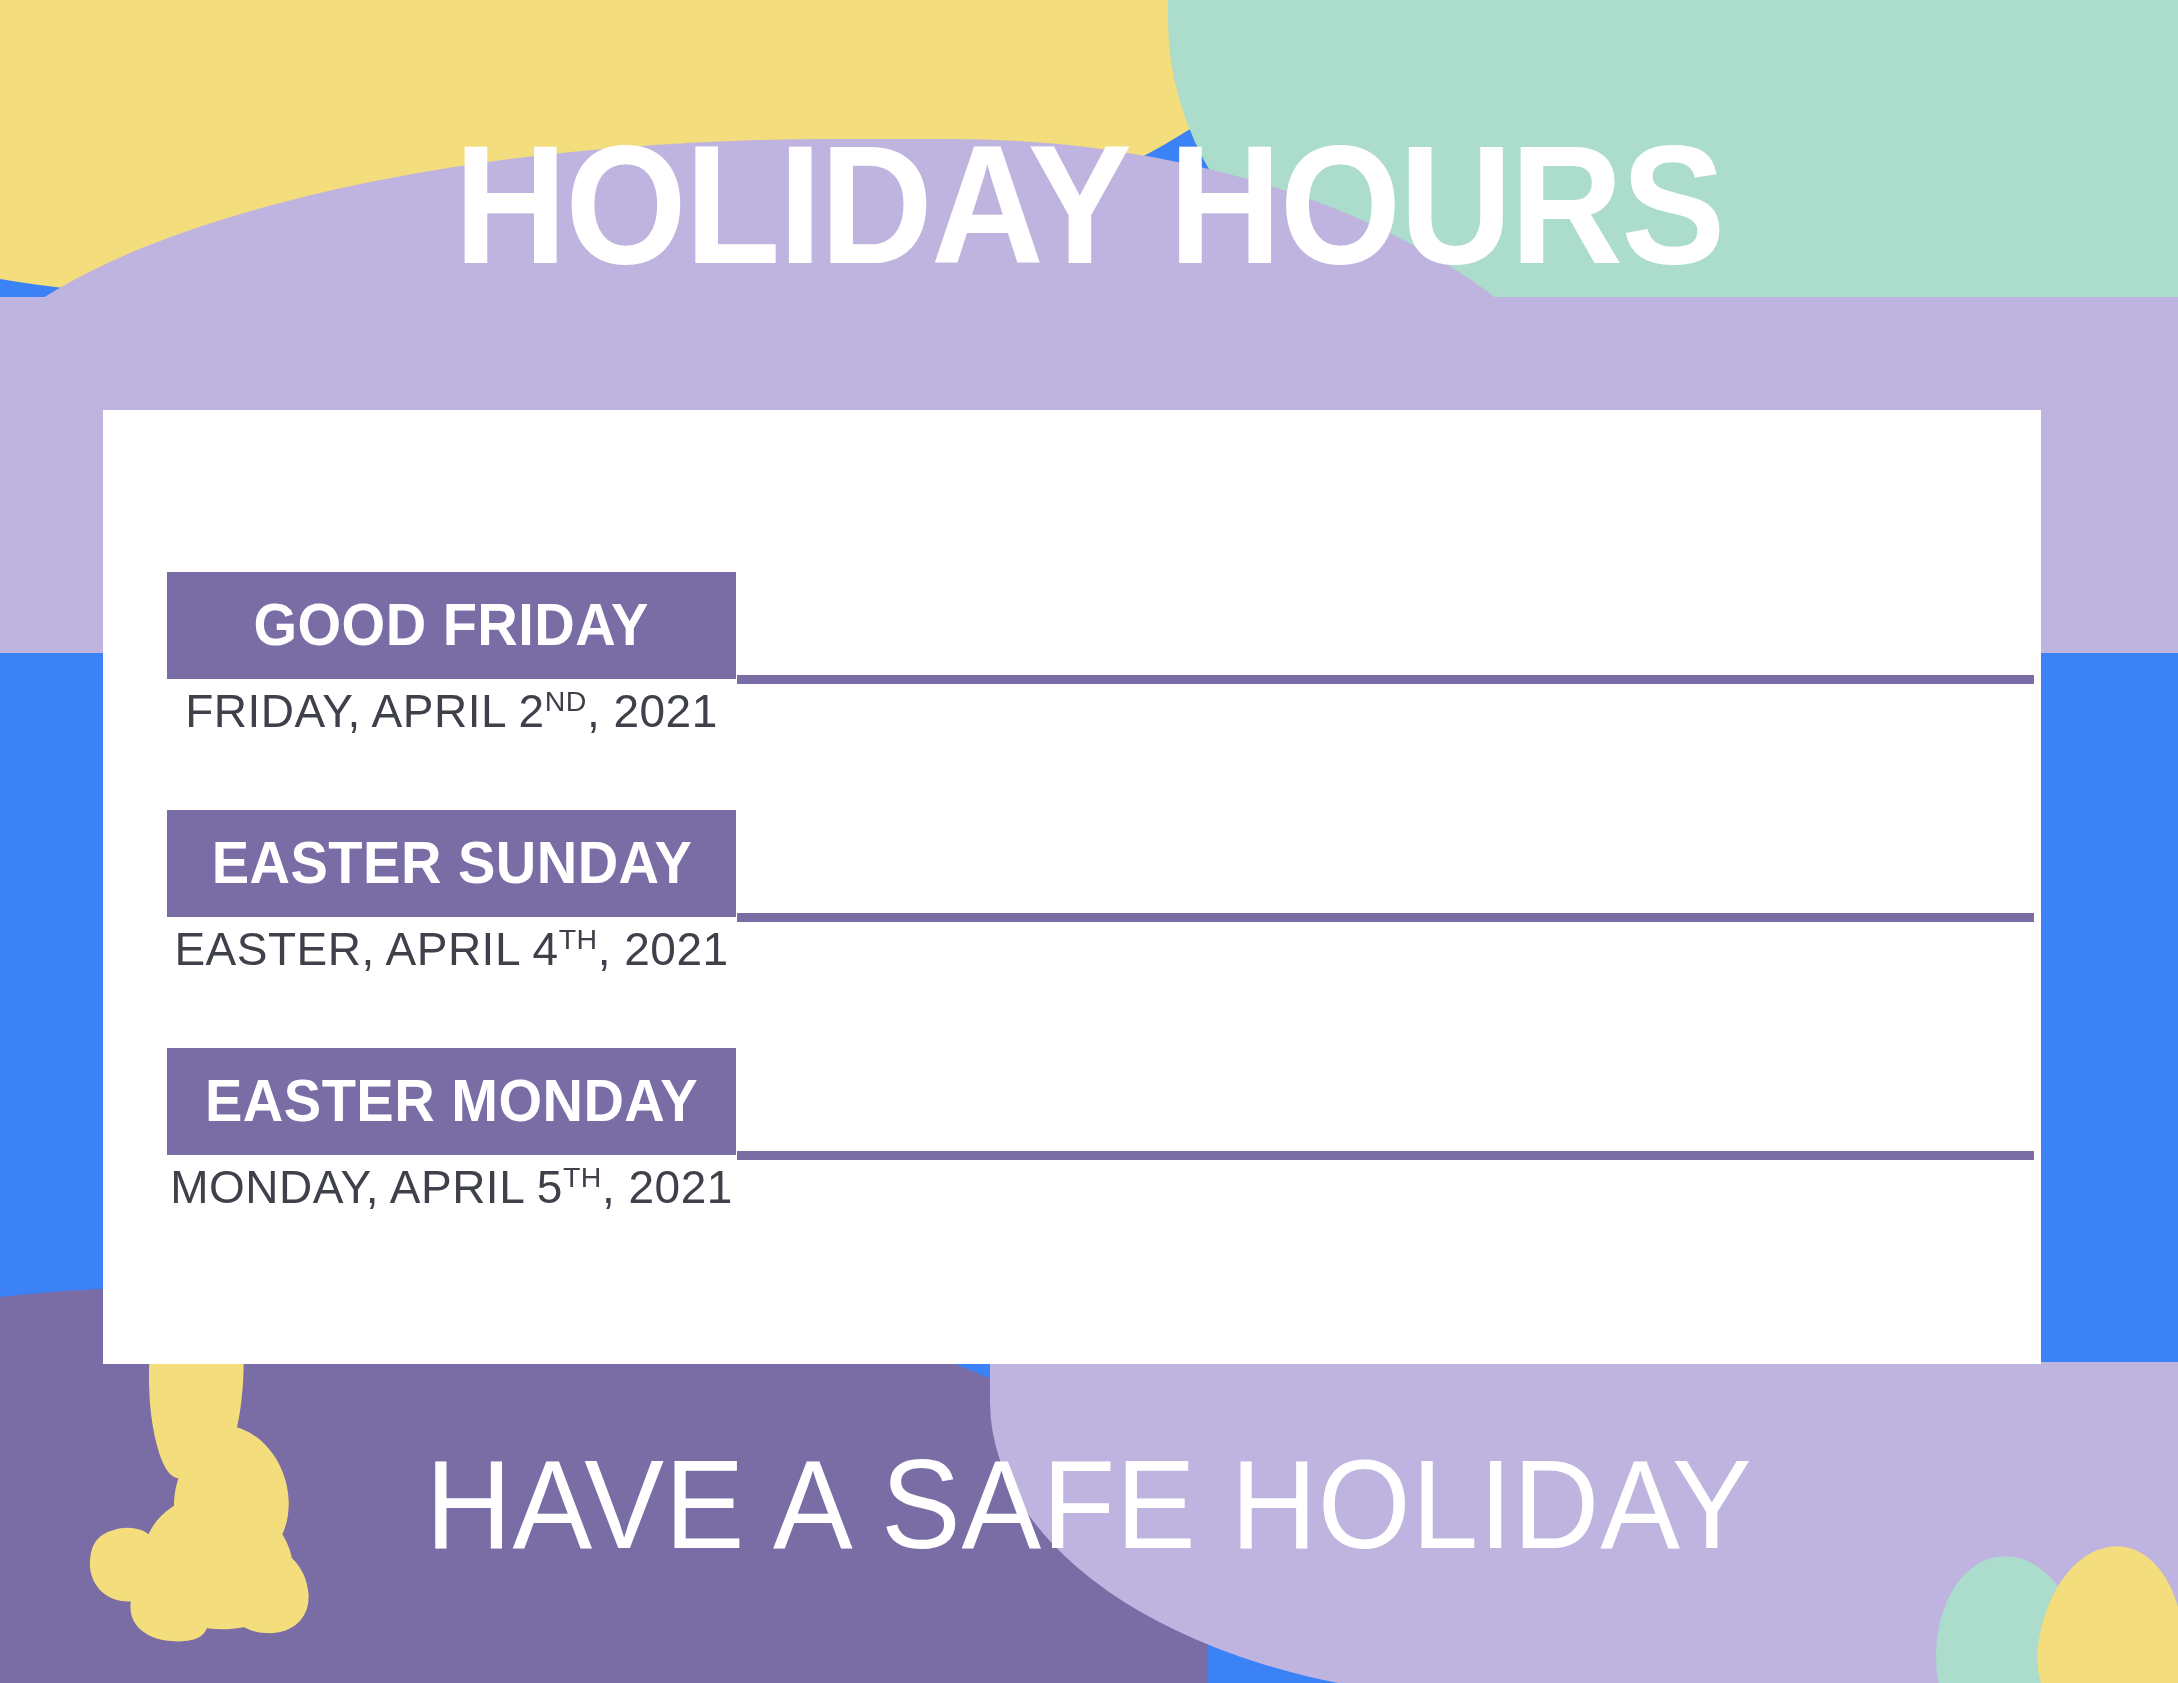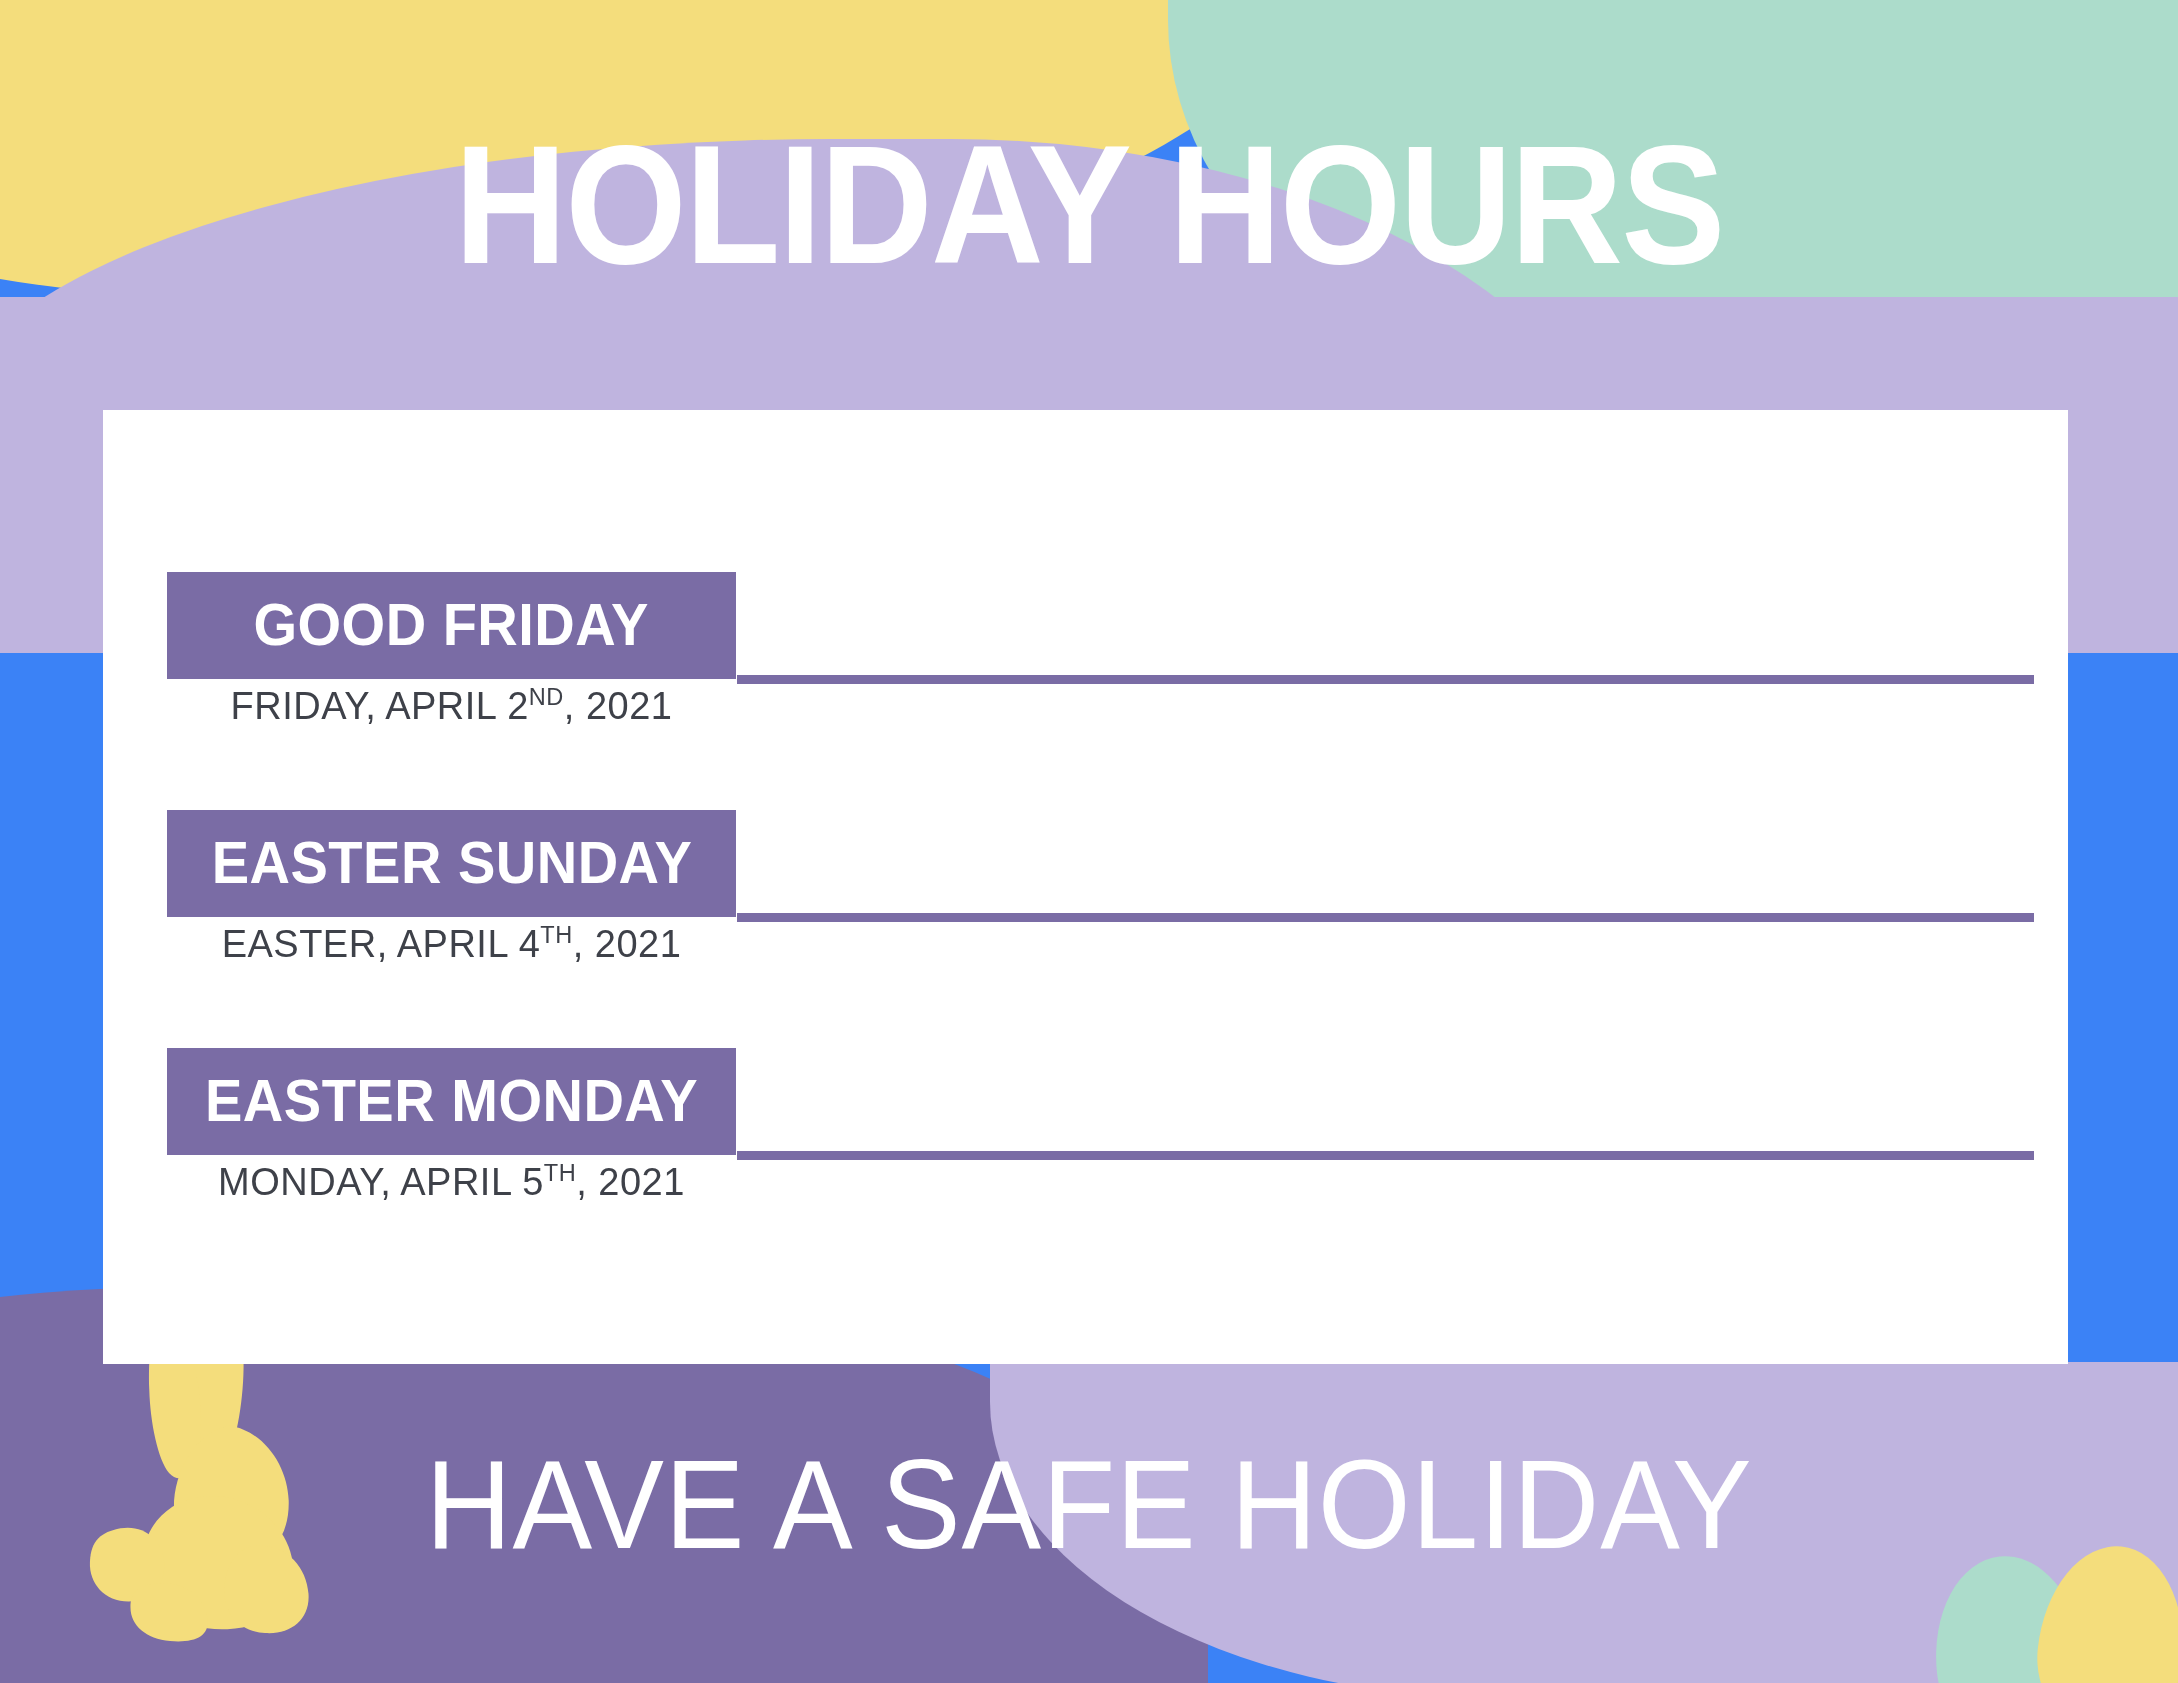--- a/index.html
+++ b/index.html
@@ -127,21 +127,20 @@
     letter-spacing: 1px;
     transform: scaleX(0.94);
   }
 
   
   #card {
     position: absolute;
     left: 103px; top: 410px;
     width: 1938px; height: 954px;
     background: #ffffff;
-    padding-left: 27px;
   }
 
   .row { position: absolute; left: 0; width: 100%; }
   #row-0 { top: 162px; }
   #row-1 { top: 400px; }
   #row-2 { top: 638px; }
 
   .row-line {
     position: absolute;
     left: 634px;
@@ -167,21 +166,21 @@
   .holiday-chip span { display: inline-block; transform: scaleX(0.95); }
 
   .holiday-date {
     position: absolute;
     left: 64px; top: 111px;
     width: 569px;
     text-align: center;
     color: #3E4149;
     font-family: "Liberation Sans", sans-serif;
     font-weight: 400;
-    font-size: 38px;
+    font-size: 46px;
     line-height: 1.22;
     letter-spacing: 0.5px;
   }
   .holiday-date sup {
     font-size: 0.62em;
     vertical-align: super;
     line-height: 0;
   }
 </style>
 </head>

